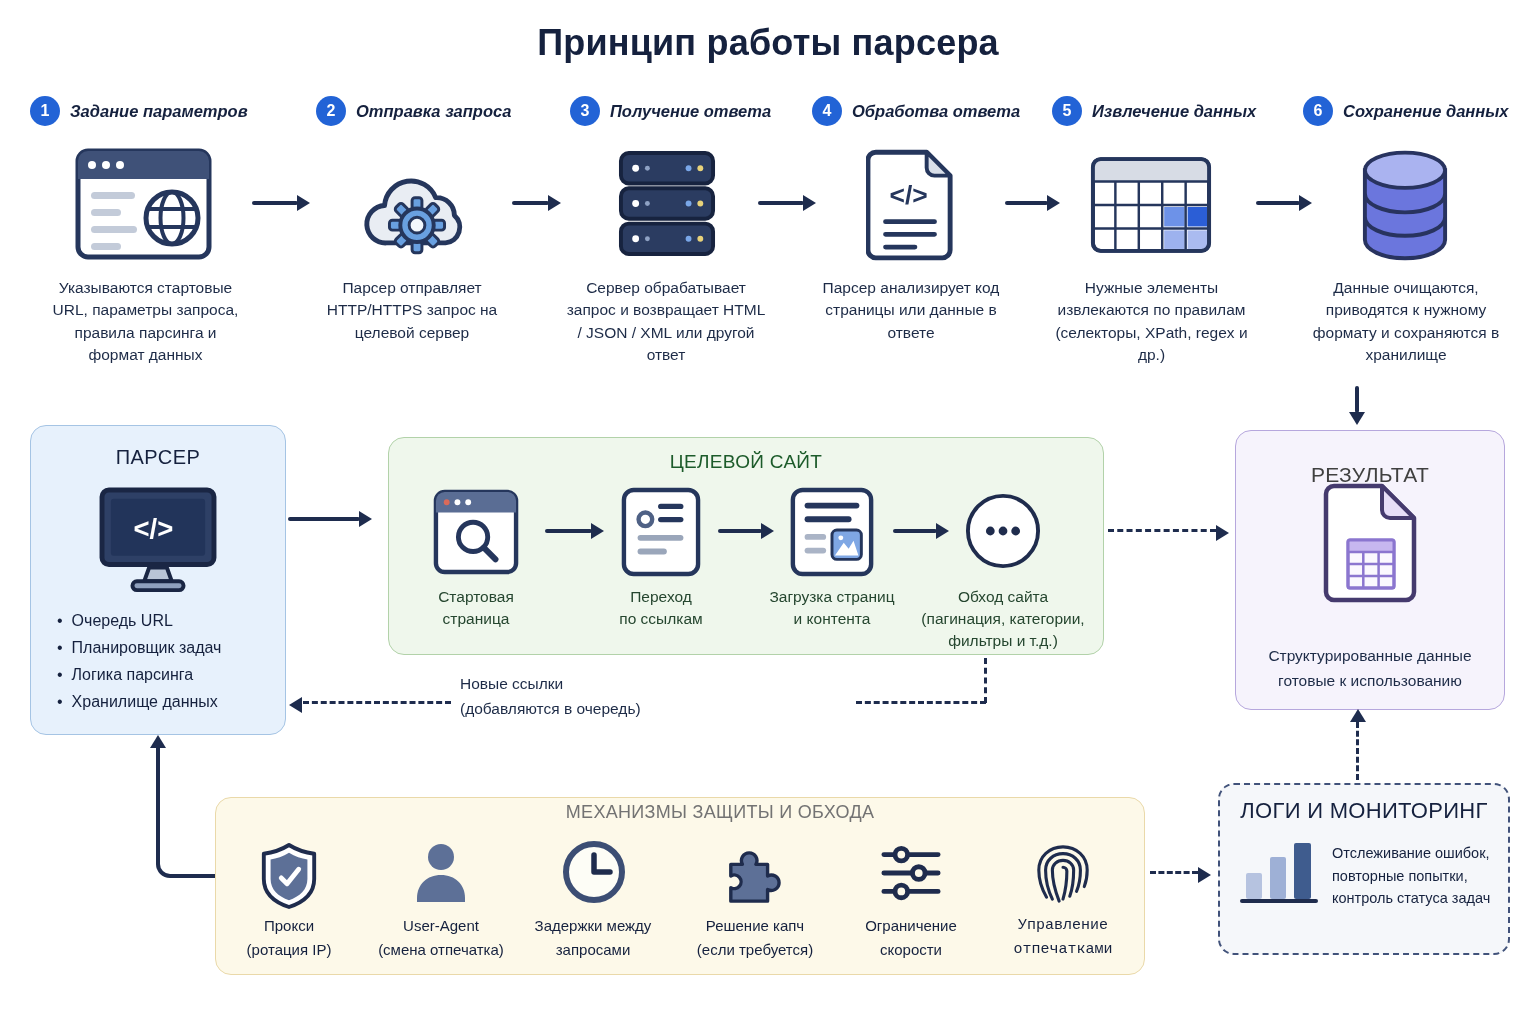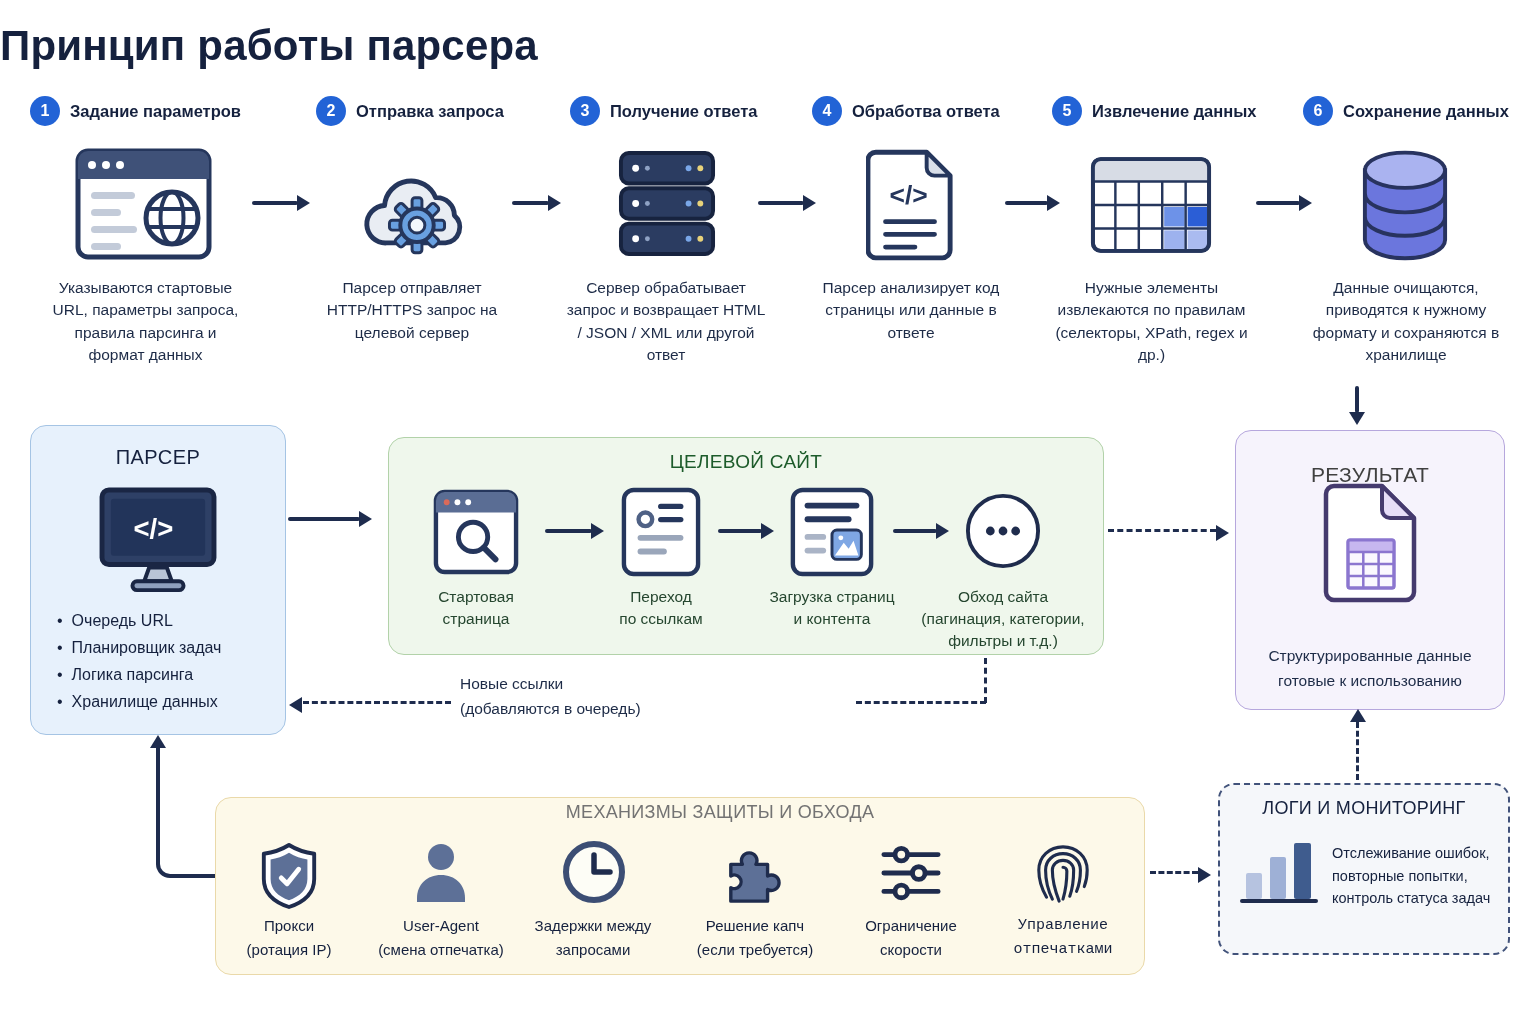--- a/index.html
+++ b/index.html
@@ -1,26 +1,26 @@
 <!DOCTYPE html>
 <html><head>
 <meta charset="utf-8">
 <style>
   html,body{margin:0;padding:0;background:#ffffff;}
   .canvas{
     position:relative;width:1536px;height:1024px;background:#ffffff;overflow:hidden;
     font-family:"Liberation Sans", sans-serif;color:#15213e;
   }
   .abs{position:absolute;}
-  .page-title{font-size:42px;font-weight:800;text-align:left;width:100%;top:22px;left:0;letter-spacing:0.2px;color:#15213e;}
+  .page-title{font-size:36px;font-weight:800;text-align:center;width:100%;top:22px;left:0;letter-spacing:0.2px;color:#15213e;}
   
   .step-header{display:flex;align-items:center;gap:10px;top:96px;}
   .num-badge{width:30px;height:30px;border-radius:50%;background:#2263d6;color:#fff;font-size:16px;font-weight:700;
     display:flex;align-items:center;justify-content:center;flex:0 0 auto;}
-  .step-label{font-size:16.5px;font-weight:700;color:#15213e;white-space:nowrap;}
+  .step-label{font-size:16.5px;font-weight:700;color:#15213e;white-space:nowrap;font-style:italic;}
   .caption{font-size:15.5px;line-height:1.45;text-align:center;color:#1d2b47;}
   
   .hline{position:absolute;height:4px;background:#1e2c4e;border-radius:2px;}
   .vline{position:absolute;width:4px;background:#1e2c4e;border-radius:2px;}
   .hdash{position:absolute;height:0;border-top:3.5px dashed #1e2c4e;}
   .vdash{position:absolute;width:0;border-left:3.5px dashed #1e2c4e;}
   .ah{position:absolute;width:0;height:0;}
   .ah-right{border-top:8px solid transparent;border-bottom:8px solid transparent;border-left:13px solid #1e2c4e;}
   .ah-left{border-top:8px solid transparent;border-bottom:8px solid transparent;border-right:13px solid #1e2c4e;}
   .ah-up{border-left:8px solid transparent;border-right:8px solid transparent;border-bottom:13px solid #1e2c4e;}
@@ -31,21 +31,21 @@
   .panel-parser{left:30px;top:425px;width:256px;height:310px;background:#e7f1fc;border:1.5px solid #a5c4e4;}
   .panel-target{left:388px;top:437px;width:716px;height:218px;background:#eff7ec;border:1.5px solid #b2d2a9;}
   .panel-result{left:1235px;top:430px;width:270px;height:280px;background:#f6f3fc;border:1.5px solid #b6a7dd;}
   .panel-protect{left:215px;top:797px;width:930px;height:178px;background:#fdf9e9;border:1.5px solid #ead9a9;}
   .panel-logs{left:1218px;top:783px;width:292px;height:172px;background:#f5f7fa;border:2.5px dashed #41527a;}
   .panel-title{position:absolute;left:0;width:100%;text-align:center;font-weight:400;}
   .t-parser{top:20px;font-size:20px;color:#15213e;letter-spacing:0.4px;}
   .t-target{top:13px;font-size:19px;color:#1c5b2a;letter-spacing:0.3px;}
   .t-result{top:32px;font-size:21px;color:#404040;letter-spacing:0.3px;}
   .t-protect{top:4px;font-size:18px;color:#737373;letter-spacing:0.3px;padding-left:40px;}
-  .t-logs{top:13px;font-size:18px;color:#15213e;letter-spacing:0.3px;}
+  .t-logs{top:13px;font-size:22px;color:#15213e;letter-spacing:0.3px;}
   .bullets{position:absolute;left:52px;top:602px;width:220px;margin:5px;padding:0;list-style:none;}
   .bullets li{font-size:16px;line-height:27px;color:#15213e;font-weight:500;}
   .bullets li::before{content:"•";margin-right:9px;}
   .item-caption{position:absolute;text-align:center;font-size:15.5px;line-height:22px;color:#25462f;}
   .item-caption div{white-space:nowrap;}
   .p-caption{position:absolute;text-align:center;font-size:15px;line-height:24px;color:#15213e;}
   .p-caption div{white-space:nowrap;}
   .result-caption{position:absolute;left:1240px;top:643px;width:260px;text-align:center;font-size:15.5px;line-height:25px;color:#1d2b47;}
   .logs-caption{position:absolute;left:1332px;top:842px;width:172px;font-size:14.5px;line-height:22.5px;color:#15213e;}
   .newlinks{position:absolute;left:460px;top:671px;font-size:15.5px;line-height:25px;color:#1d2b47;}

